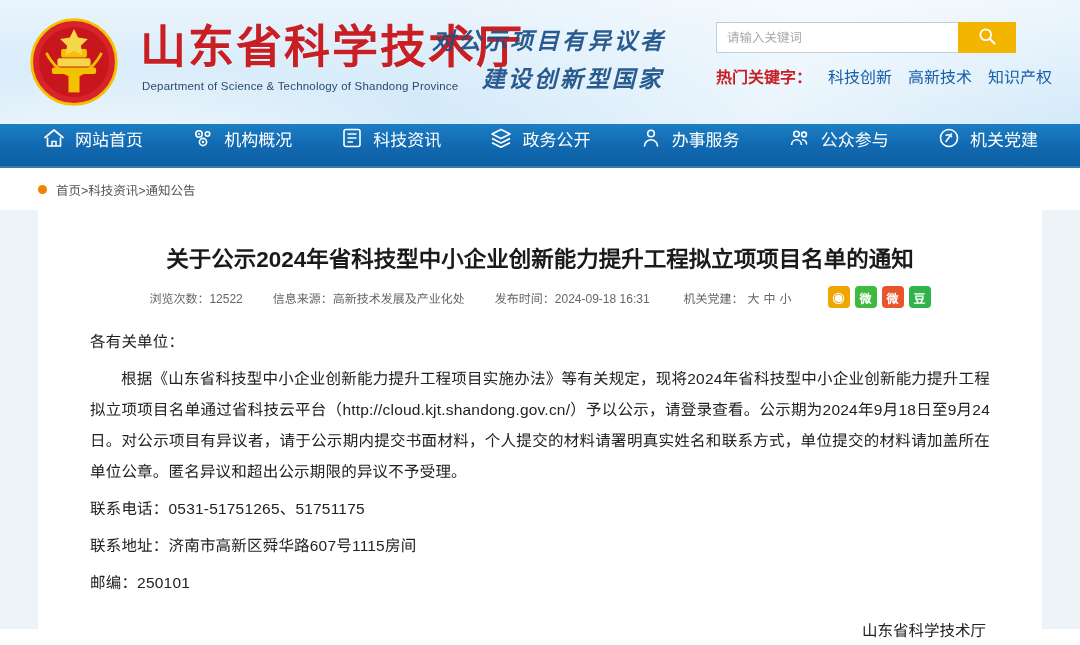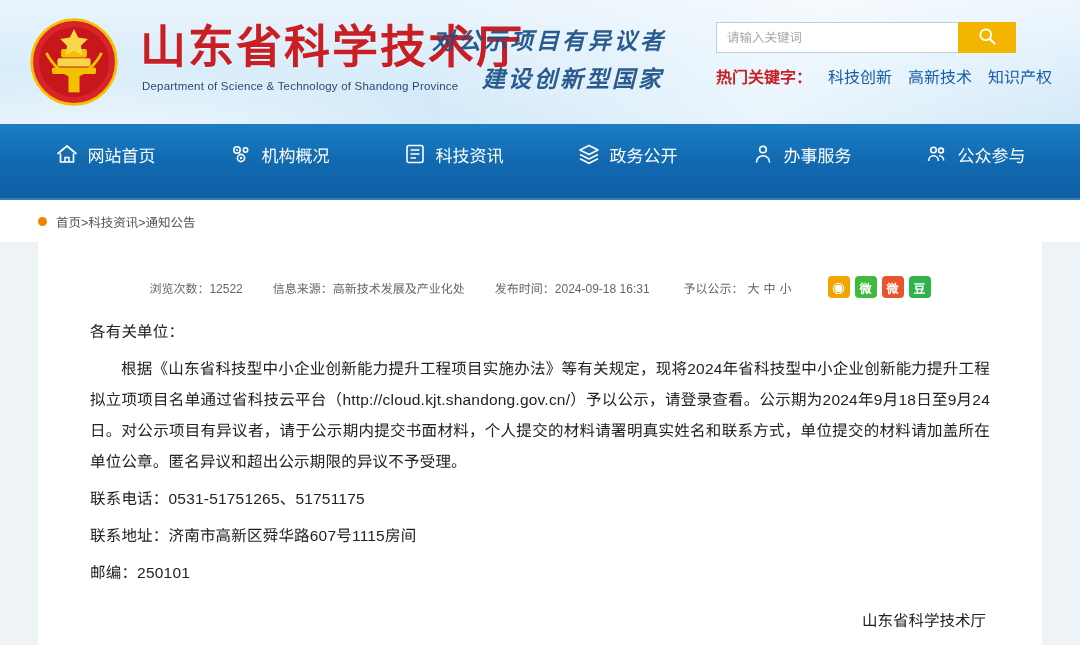--- a/index.html
+++ b/index.html
@@ -104,24 +104,24 @@
     display: flex;
     align-items: center;
     justify-content: flex-start;
     white-space: nowrap;
   }
   .hotwords .hot-label { color: #c81f24; font-weight: bold; }
   .hotwords .hw { color: #1a5fa8; margin-left: 16px; }
 
   
   .nav {
-    height: 76px;
+    height: 44px;
     background: linear-gradient(180deg, #1c7ec4 0%, #1169b0 50%, #0e5fa3 100%);
     display: flex;
-    align-items: flex-start;
+    align-items: flex-end;
     padding: 0 18px;
     position: relative;
   }
   .nav:after{
     content:"";
     position:absolute; left:0; right:0; bottom:0; height:2px;
     background: rgba(255,255,255,.18);
   }
   .nav-item {
     flex: 1;
@@ -330,43 +330,54 @@
         <svg viewBox="0 0 24 24" width="24" height="24" aria-hidden="true">
           <circle cx="8.5" cy="8" r="2.8" fill="none" stroke="#fff" stroke-width="1.6"></circle>
           <circle cx="16" cy="8.5" r="2.4" fill="none" stroke="#fff" stroke-width="1.6"></circle>
           <path d="M3.6 19c0-3 2.2-5.2 4.9-5.2S13.4 16 13.4 19" fill="none" stroke="#fff" stroke-width="1.6"></path>
           <path d="M14 13.8c2.6 0 4.6 2 4.6 4.8" fill="none" stroke="#fff" stroke-width="1.6"></path>
         </svg>
       </span>
       <span>公众参与</span>
     </div>
 
+    <div class="nav-item">
+      <span class="nav-ico">
+        <svg viewBox="0 0 24 24" width="24" height="24" aria-hidden="true">
+          <circle cx="12" cy="12" r="8.5" fill="none" stroke="#fff" stroke-width="1.6"></circle>
+          <path d="M9 15.5 14.5 8" stroke="#fff" stroke-width="1.6" stroke-linecap="round"></path>
+          <path d="M9.2 9.3c2.2-1 4.3-.4 5.3 1.4" fill="none" stroke="#fff" stroke-width="1.5" stroke-linecap="round"></path>
+        </svg>
+      </span>
+      <span>机关党建</span>
+    </div>
   </div>
 
   <div class="crumb-bar">
     <span class="crumb-dot"></span>
     <span>首页&gt;科技资讯&gt;通知公告</span>
   </div>
 
   <div class="content-area">
     <div class="article">
 
+      <div class="art-title">关于公示2024年省科技型中小企业创新能力提升工程拟立项项目名单的通知</div>
 
       <div class="meta">
         <span>
           <span>浏览次数：</span><span>12522</span>
         </span>
         <span>
           <span>信息来源：</span><span>高新技术发展及产业化处</span>
         </span>
         <span>
           <span>发布时间：</span><span>2024-09-18 16:31</span>
         </span>
         <span class="fs-group">
-          <span>予以公示：</span><span>大</span><span>中</span><span>小</span>
+          <span>机关党建：</span><span>大</span><span>中</span><span>小</span>
         </span>
         <span class="share-icons">
           <span class="share-ico si-eye">◉</span>
           <span class="share-ico si-wx">微</span>
           <span class="share-ico si-sina">微</span>
           <span class="share-ico si-dou">豆</span>
         </span>
       </div>
 
       <div class="body-text">

